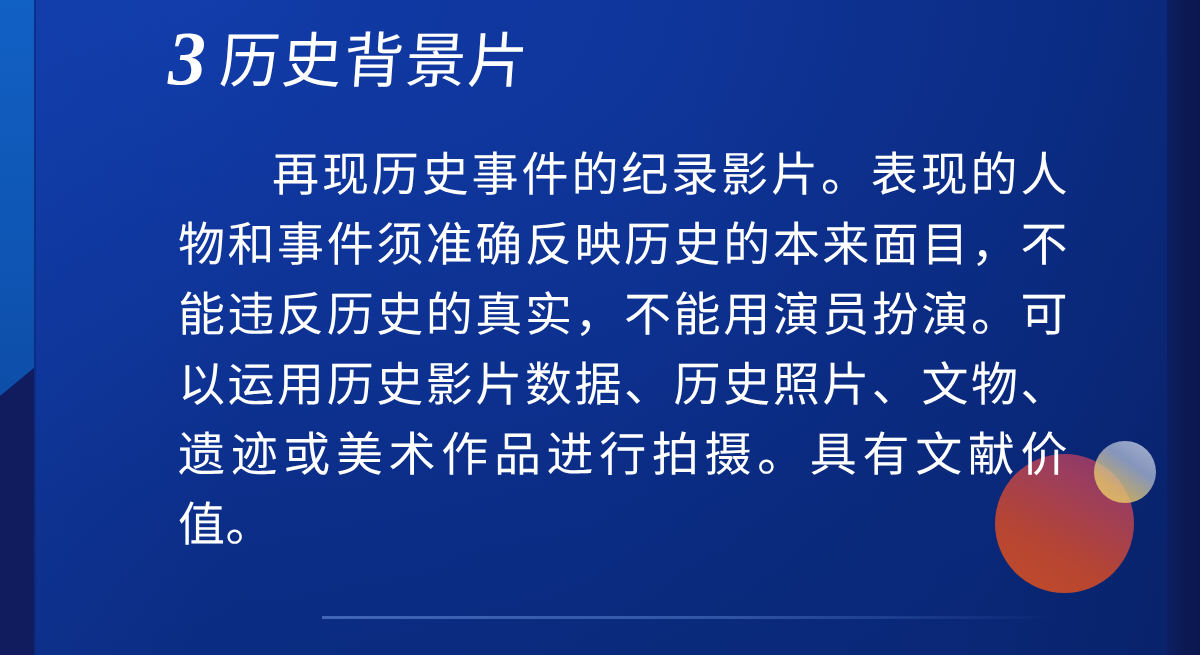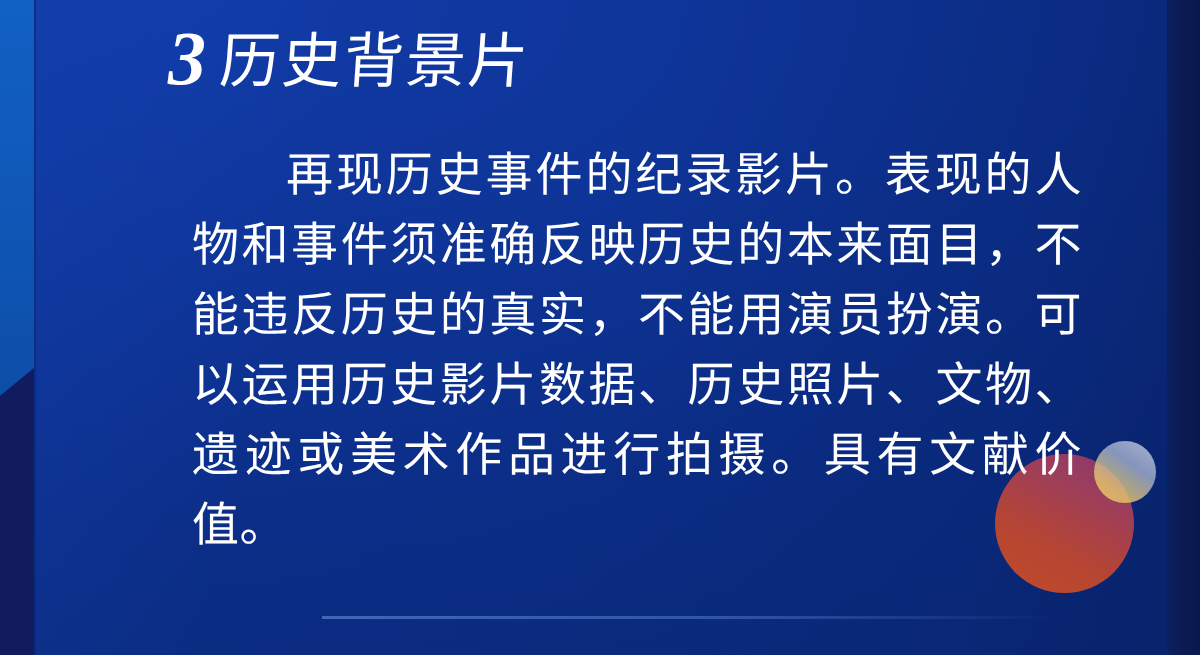--- a/index.html
+++ b/index.html
@@ -135,21 +135,21 @@
     font-size: 60px;
     line-height: 1;
     color: #ffffff;
     letter-spacing: 2px;
     transform: skewX(-4deg);
   }
 
   
   .body-copy {
     position: absolute;
-    left: 192px;
+    left: 178px;
     top: 140px;
     width: 890px;
     margin: 0;
     color: #ffffff;
     font-family: "Liberation Sans", "DejaVu Sans", sans-serif;
     font-weight: 400;
     font-size: 47px;
     line-height: 70px;
     letter-spacing: 0.5px;
     text-indent: 2em;

